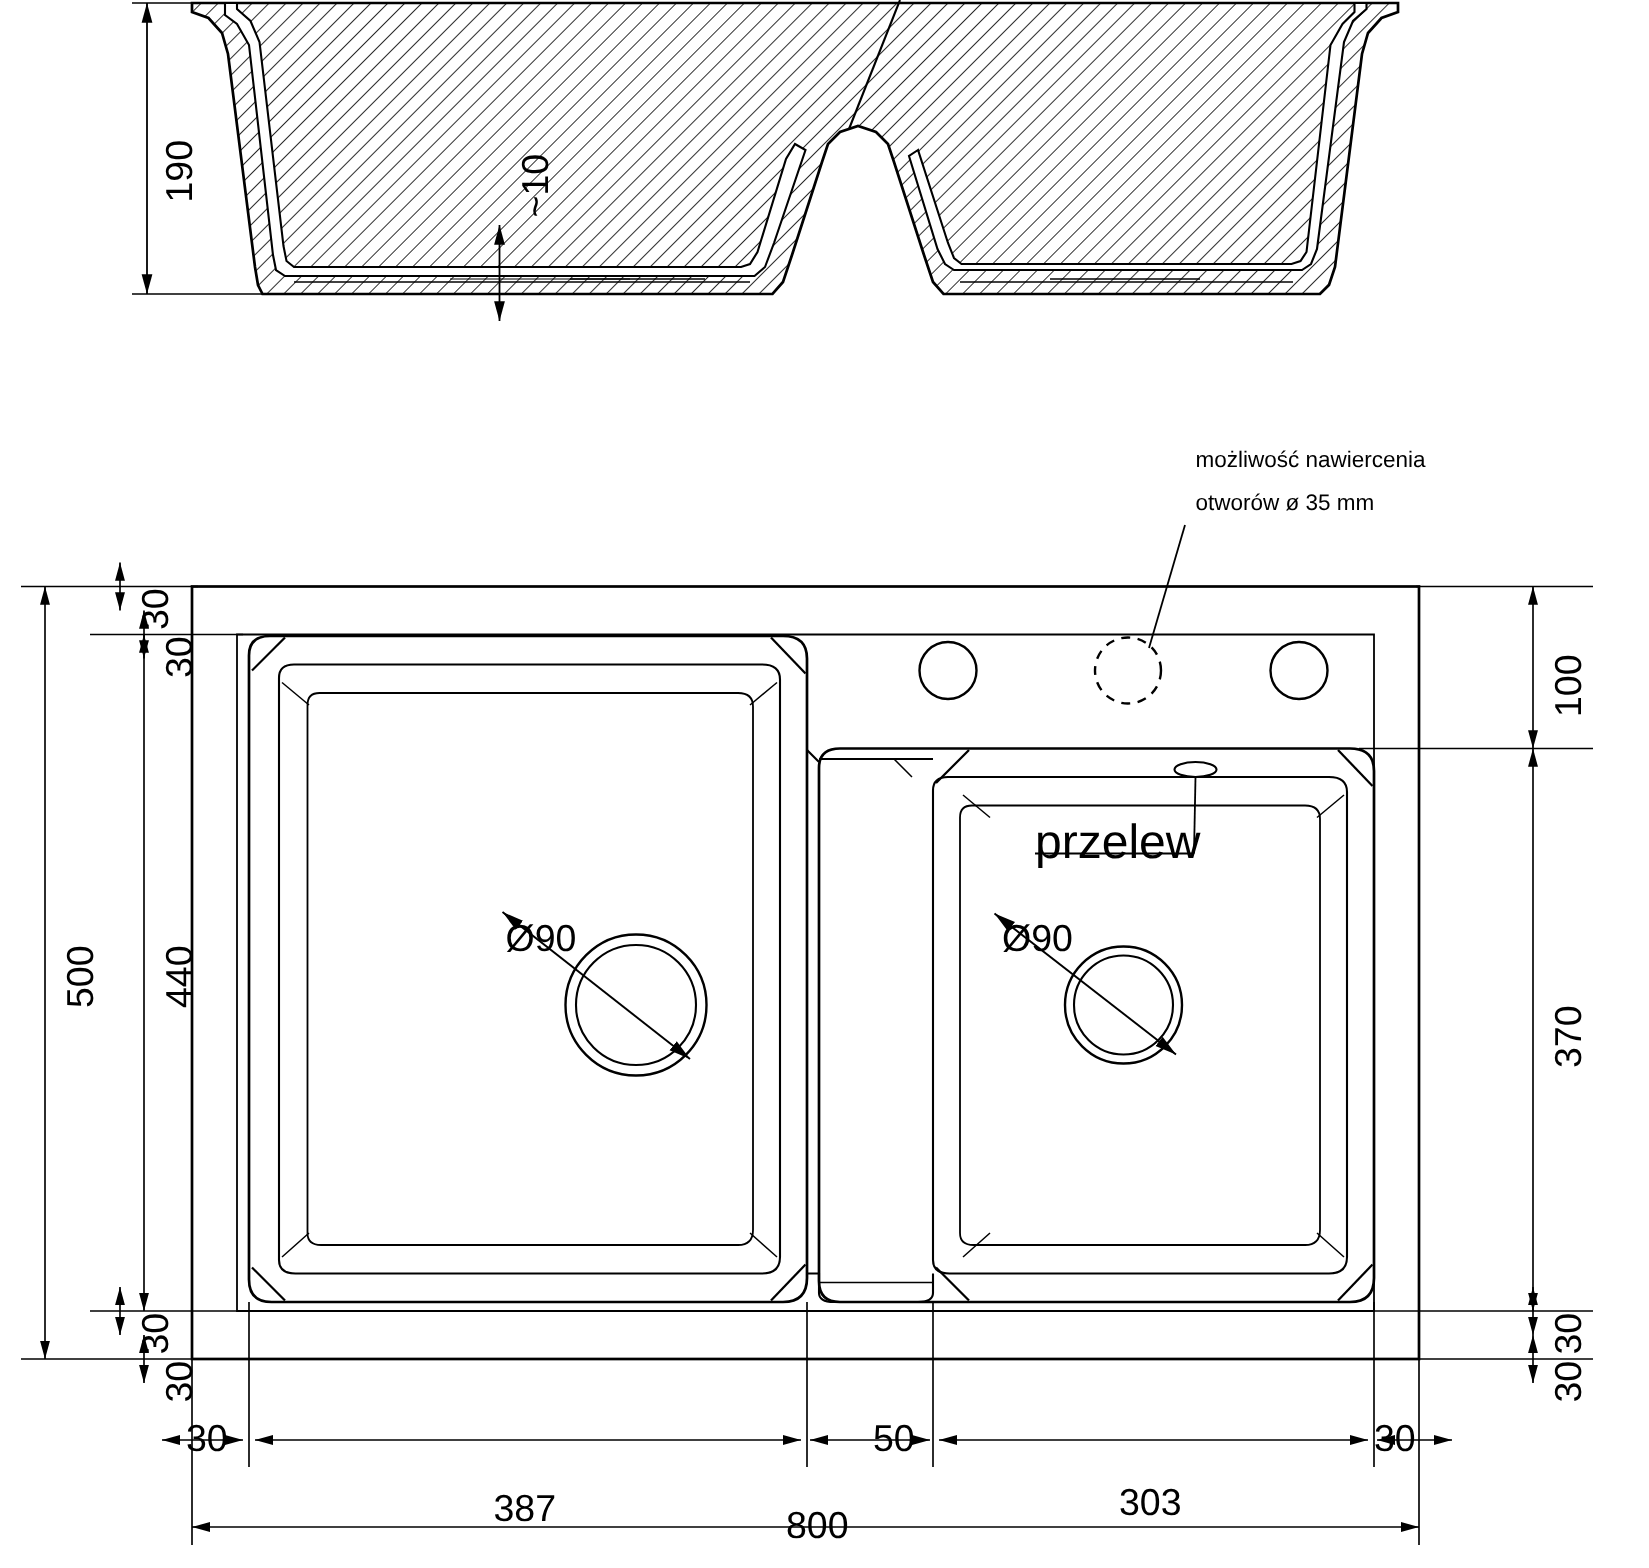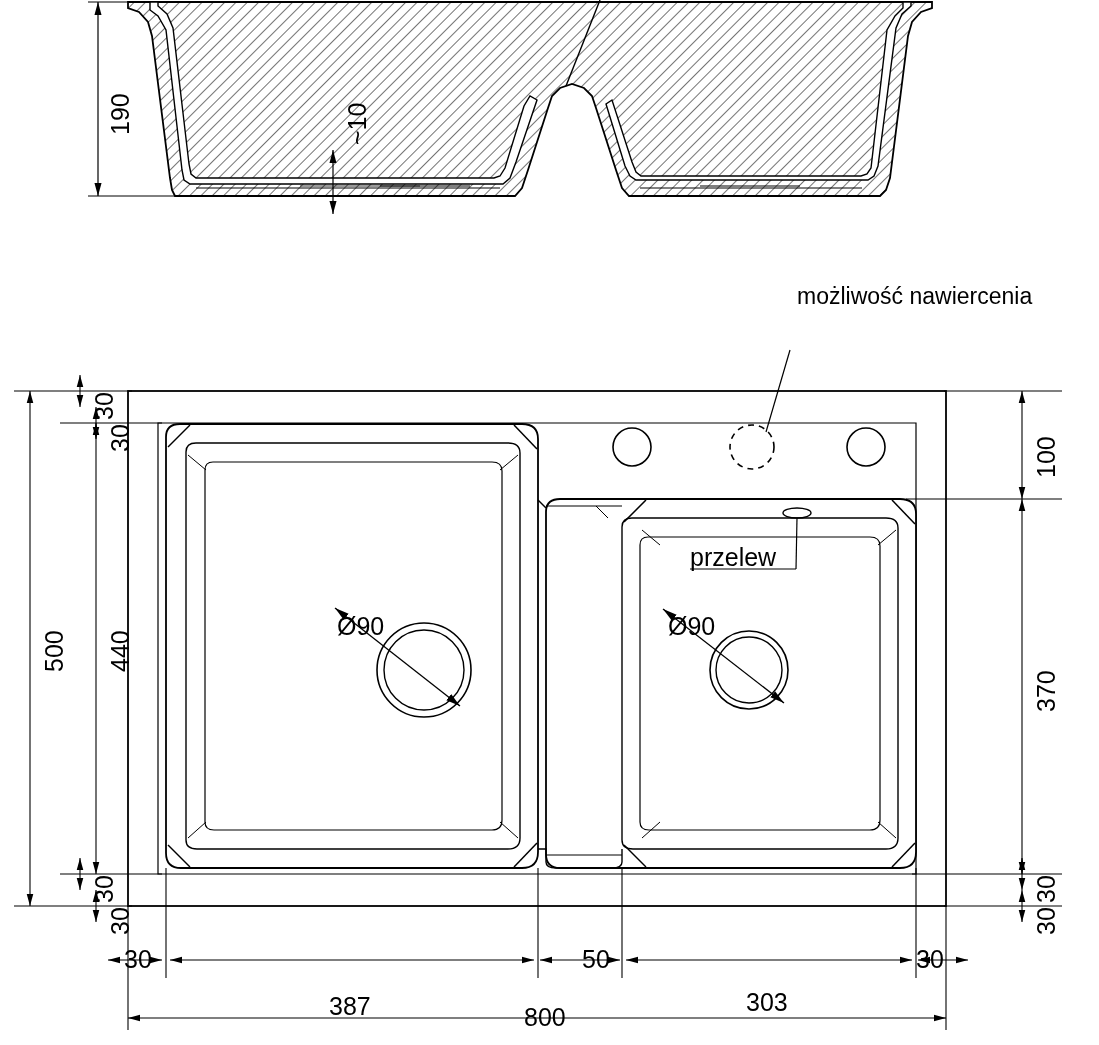--- a/index.html
+++ b/index.html
@@ -26,21 +26,21 @@
     height: 1045px;
   }
   .lbl {
     position: absolute;
     font-family: "Liberation Sans", sans-serif;
     font-size: 25px;
     color: #000000;
     white-space: nowrap;
     line-height: 1.15;
   }
-  .lbl.note { font-size: 23px; }
+  .lbl.note { font-size: 15px; margin-top: 15px; }
   .rot90 {
     transform: rotate(-90deg);
     transform-origin: left top;
   }
 </style>
 </head>
 <body>
 
 <div id="stage">
 
@@ -205,22 +205,23 @@
       <line x1="918" y1="960" x2="968" y2="960" marker-start="url(#arrR)" marker-end="url(#arrL)"></line>
 
       <line x1="128" y1="1018" x2="946" y2="1018" marker-start="url(#arrR)" marker-end="url(#arrL)"></line>
     </g>
   </svg>
 
   <div class="lbl rot90" style="left:106px; top:135px;">190</div>
   <div class="lbl rot90" style="left:343px; top:145px;">~10</div>
 
   <div class="lbl note" style="left:797px; top:283px;">możliwość nawiercenia</div>
-
-  <div class="lbl" style="left:690px; top:543px; font-size:25px;">przelew</div>
+  <div class="lbl note" style="left:797px; top:312px;">otworów ø 35 mm</div>
+
+  <div class="lbl" style="left:690px; top:543px; font-size:32px;">przelew</div>
 
   <div class="lbl rot90" style="left:40px; top:672px;">500</div>
   <div class="lbl rot90" style="left:106px; top:672px;">440</div>
   <div class="lbl rot90" style="left:90px; top:420px;">30</div>
   <div class="lbl rot90" style="left:106px; top:452px;">30</div>
   <div class="lbl rot90" style="left:90px; top:903px;">30</div>
   <div class="lbl rot90" style="left:106px; top:935px;">30</div>
 
   <div class="lbl rot90" style="left:1032px; top:478px;">100</div>
   <div class="lbl rot90" style="left:1032px; top:712px;">370</div>

